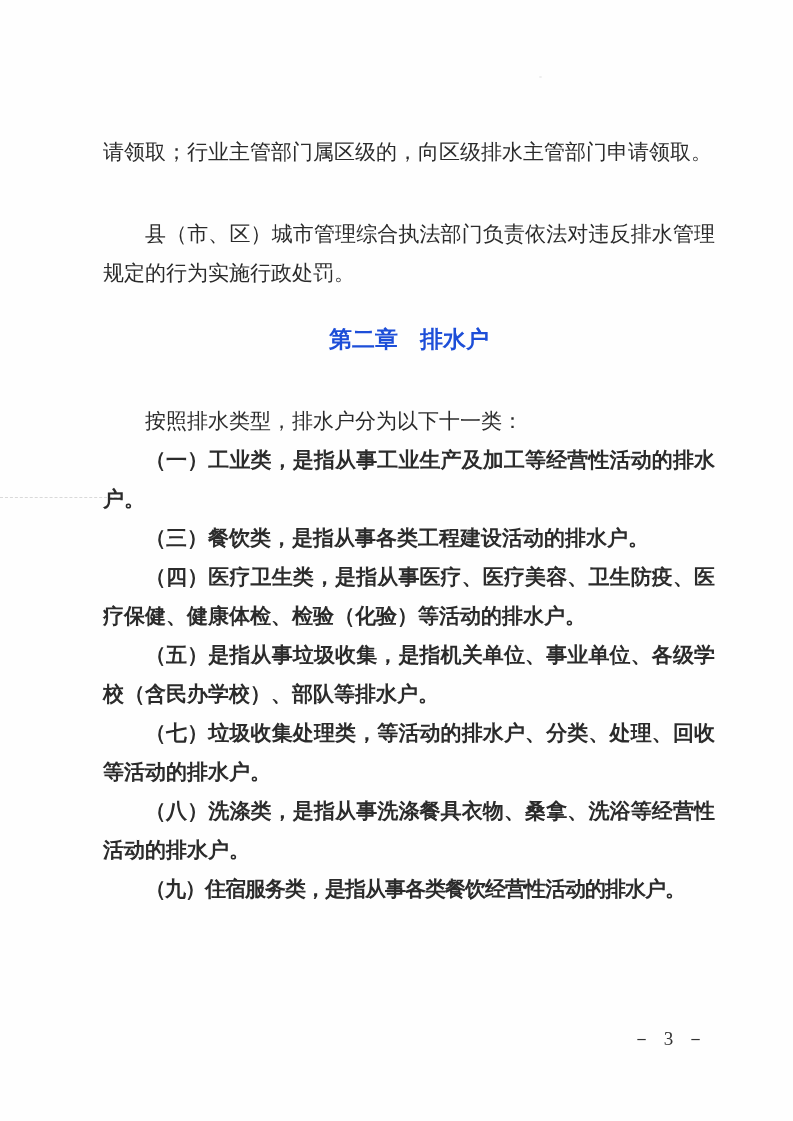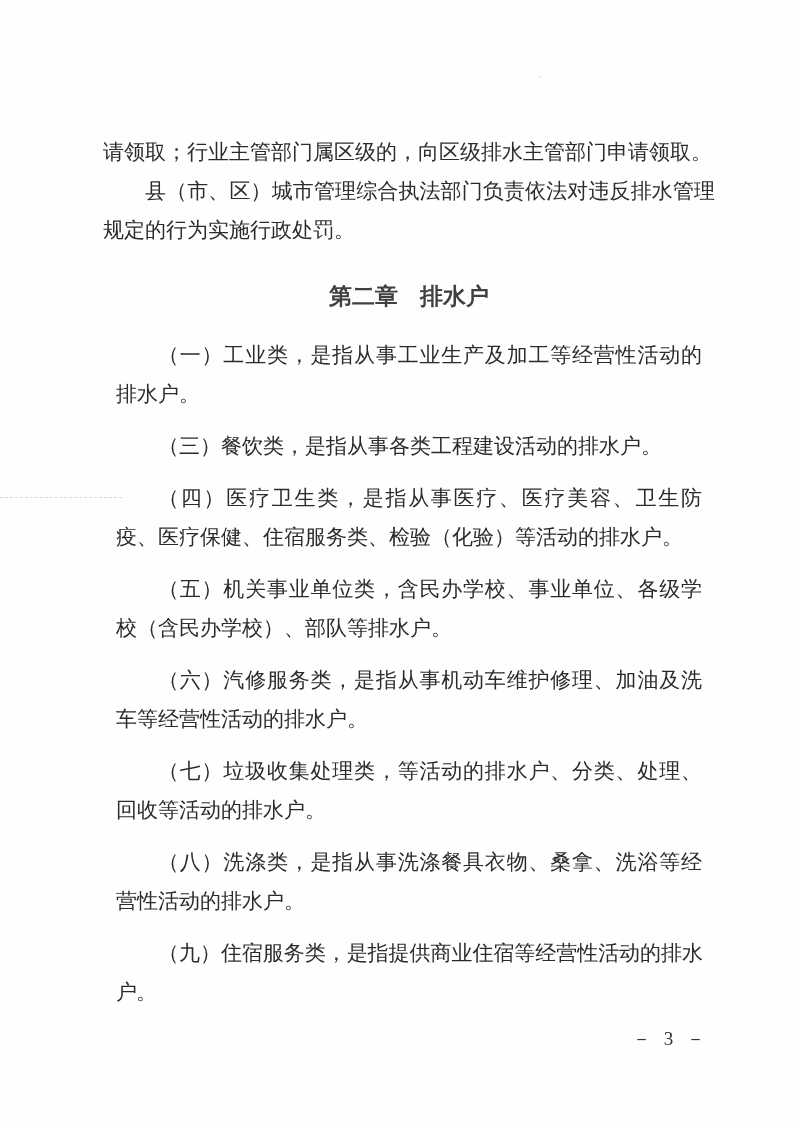--- a/index.html
+++ b/index.html
@@ -23,45 +23,47 @@
     width: 612px;
     font-size: 21px;
     line-height: 39px;
     text-align: justify;
   }
   .para {
     margin: 0;
   }
   .indent {
     text-indent: 42px;
+    margin-top: 43px;
   }
   .chapter-heading {
     margin: 26px 0 20px 0;
     text-align: center;
     font-family: "Liberation Sans", "DejaVu Sans", sans-serif;
     font-weight: bold;
     font-size: 23px;
     line-height: 40px;
-    color: #404040;
+    color: #1d4ed8;
     text-indent: 0;
   }
   .chapter-heading .gap {
     display: inline-block;
     width: 22px;
   }
   .article-line {
     text-indent: 42px;
   }
   .article-line .gap {
     display: inline-block;
     width: 20px;
   }
   .item {
-    margin: 13px;
+    margin: 0;
     text-indent: 42px;
+    font-weight: bold;
   }
   .item.tight {
     letter-spacing: -1px;
   }
   .page-number {
     position: absolute;
     top: 1026px;
     right: 84px;
     font-size: 19px;
     letter-spacing: 4px;
@@ -95,27 +97,27 @@
 
   <div class="content">
 
     <p class="para">请领取；行业主管部门属区级的，向区级排水主管部门申请领取。</p>
 
     <p class="para indent">县（市、区）城市管理综合执法部门负责依法对违反排水管理规定的行为实施行政处罚。</p>
 
     <h2 class="chapter-heading"><span>第二章</span><span class="gap"></span><span>排水户</span></h2>
 
 
+    <p class="para indent">按照排水类型，排水户分为以下十一类：</p>
 
     <p class="item">（一）工业类，是指从事工业生产及加工等经营性活动的排水户。</p>
     <p class="item">（三）餐饮类，是指从事各类工程建设活动的排水户。</p>
-    <p class="item">（四）医疗卫生类，是指从事医疗、医疗美容、卫生防疫、医疗保健、住宿服务类、检验（化验）等活动的排水户。</p>
-    <p class="item">（五）机关事业单位类，含民办学校、事业单位、各级学校（含民办学校）、部队等排水户。</p>
-    <p class="item">（六）汽修服务类，是指从事机动车维护修理、加油及洗车等经营性活动的排水户。</p>
+    <p class="item">（四）医疗卫生类，是指从事医疗、医疗美容、卫生防疫、医疗保健、健康体检、检验（化验）等活动的排水户。</p>
+    <p class="item">（五）是指从事垃圾收集，是指机关单位、事业单位、各级学校（含民办学校）、部队等排水户。</p>
     <p class="item">（七）垃圾收集处理类，等活动的排水户、分类、处理、回收等活动的排水户。</p>
     <p class="item">（八）洗涤类，是指从事洗涤餐具衣物、桑拿、洗浴等经营性活动的排水户。</p>
-    <p class="item tight">（九）住宿服务类，是指提供商业住宿等经营性活动的排水户。</p>
+    <p class="item tight">（九）住宿服务类，是指从事各类餐饮经营性活动的排水户。</p>
 
   </div>
 
   <div class="page-number">－ 3 －</div>
 
 </div>
 
 </body></html>

